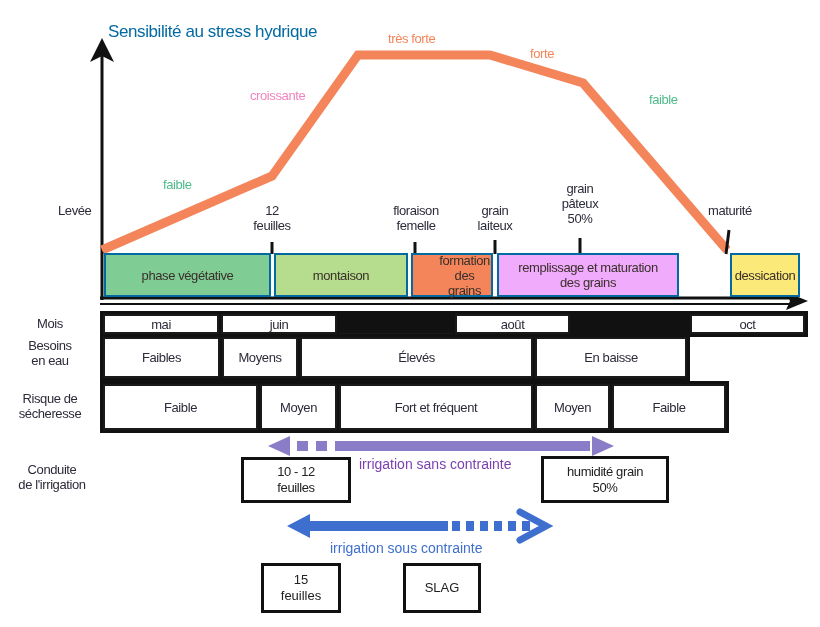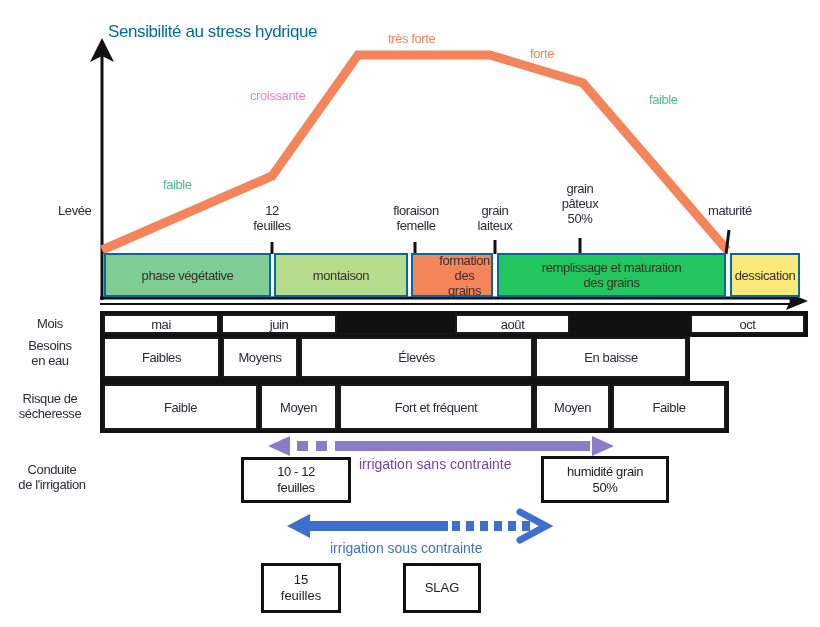--- a/index.html
+++ b/index.html
@@ -88,21 +88,21 @@
 <div class="phase cond" style="left:104px;width:167px;background:#7fcc94;">
   <span>phase végétative</span>
 </div>
 <div class="phase cond" style="left:274px;width:134px;background:#b6dd8e;">
   <span>montaison</span>
 </div>
 <div class="phase cond" style="left:411px;width:82px;background:#f4855a;flex-direction:column;padding-left:25px;">
   <span>formation</span>
   <span>des grains</span>
 </div>
-<div class="phase cond" style="left:497px;width:229px;background:#22c55e;flex-direction:column;">
+<div class="phase cond" style="left:497px;width:182px;background:#f0abfc;flex-direction:column;">
   <span>remplissage et maturation</span>
   <span>des grains</span>
 </div>
 <div class="phase cond" style="left:730px;width:70px;background:#fbe97a;">
   <span>dessication</span>
 </div>
 
 <div class="abs lbl cond" style="left:20px;top:316px;width:60px;">Mois</div>
 <div class="abs lbl cond" style="left:20px;top:338px;width:60px;">
   <div>Besoins</div>

